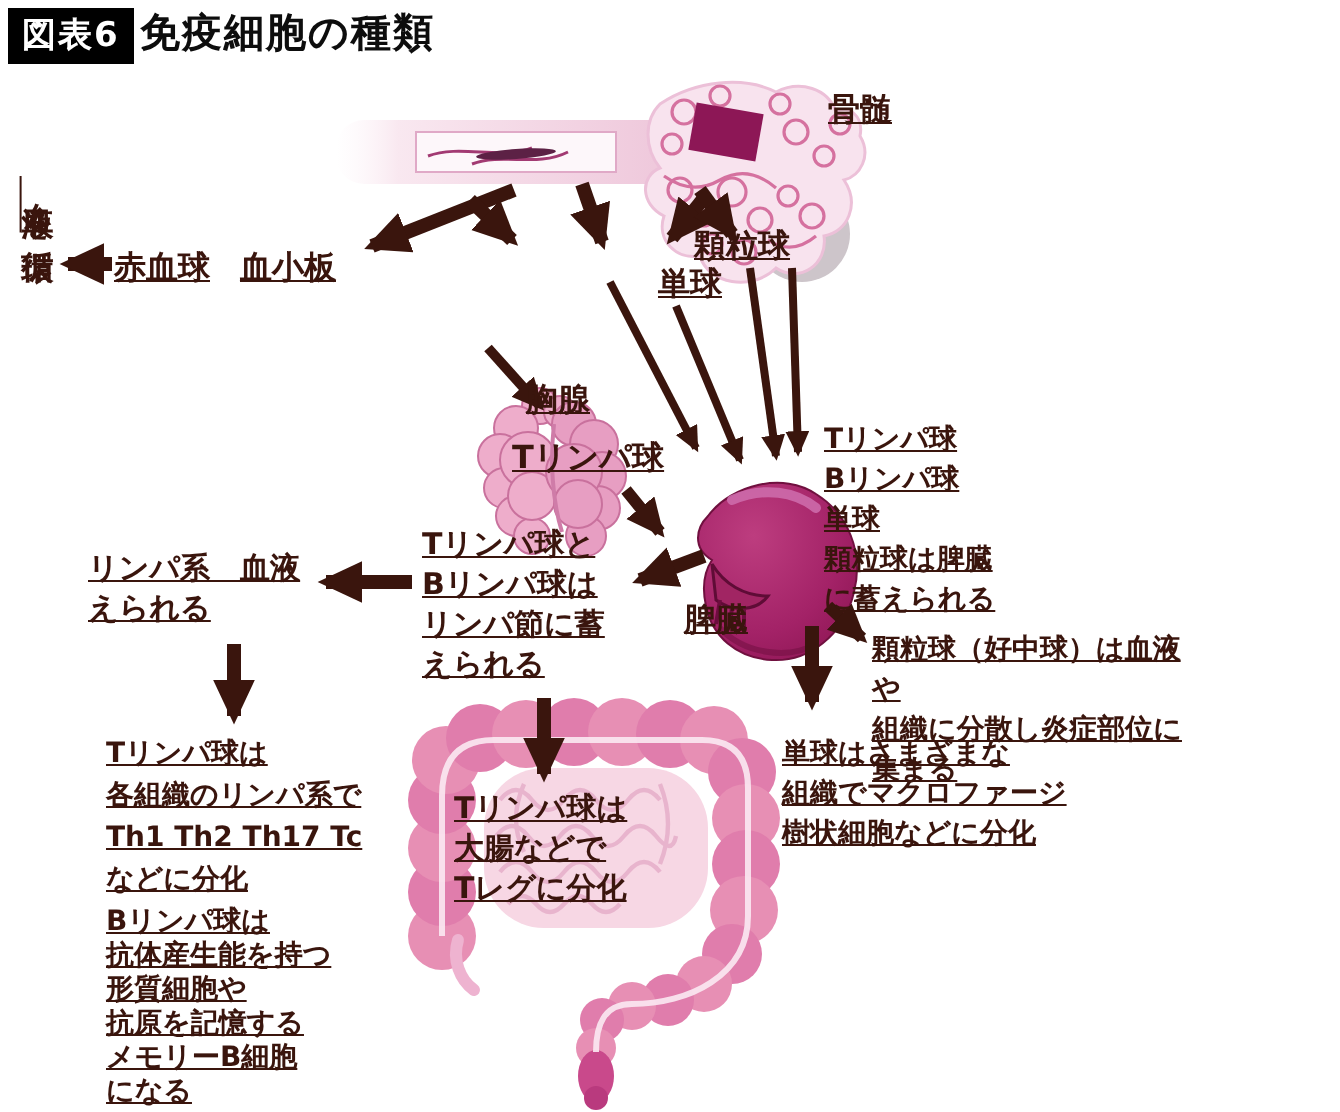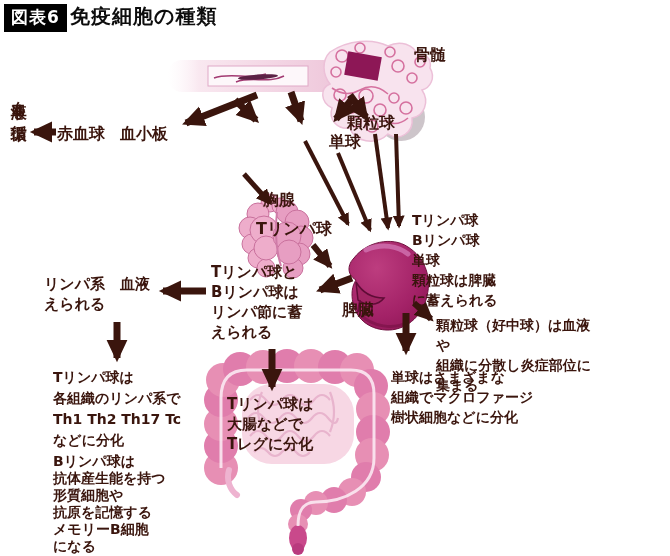--- a/index.html
+++ b/index.html
@@ -1,21 +1,21 @@
 <!DOCTYPE html>
 <html><head>
 <meta charset="utf-8">
 <style>
   html,body{margin:0;padding:0;background:#ffffff;}
   .stage{
     position:relative;width:592px;height:556px;background:#ffffff;overflow:hidden;
     font-family:"DejaVu Sans","Liberation Sans",sans-serif;
     color:#3a150d;font-weight:bold;
   }
-  .lbl{position:absolute;white-space:pre-line;line-height:1.3;}
+  .lbl{position:absolute;white-space:pre-line;line-height:1.3;text-decoration:underline;}
   .badge{
     position:absolute;left:4px;top:4px;background:#000;color:#fff;
     font-size:17px;padding:2px 7px 3px 7px;letter-spacing:1px;
   }
   .figtitle{position:absolute;left:70px;top:3px;font-size:20px;color:#0d0d0d;letter-spacing:1px;text-align:right;}
   .vert{writing-mode:vertical-rl;text-orientation:upright;letter-spacing:2px;}
   .s16{font-size:16px;}
   .s15{font-size:15px;line-height:20px;}
   .s14{font-size:14px;}
   svg{position:absolute;left:0;top:0;}

